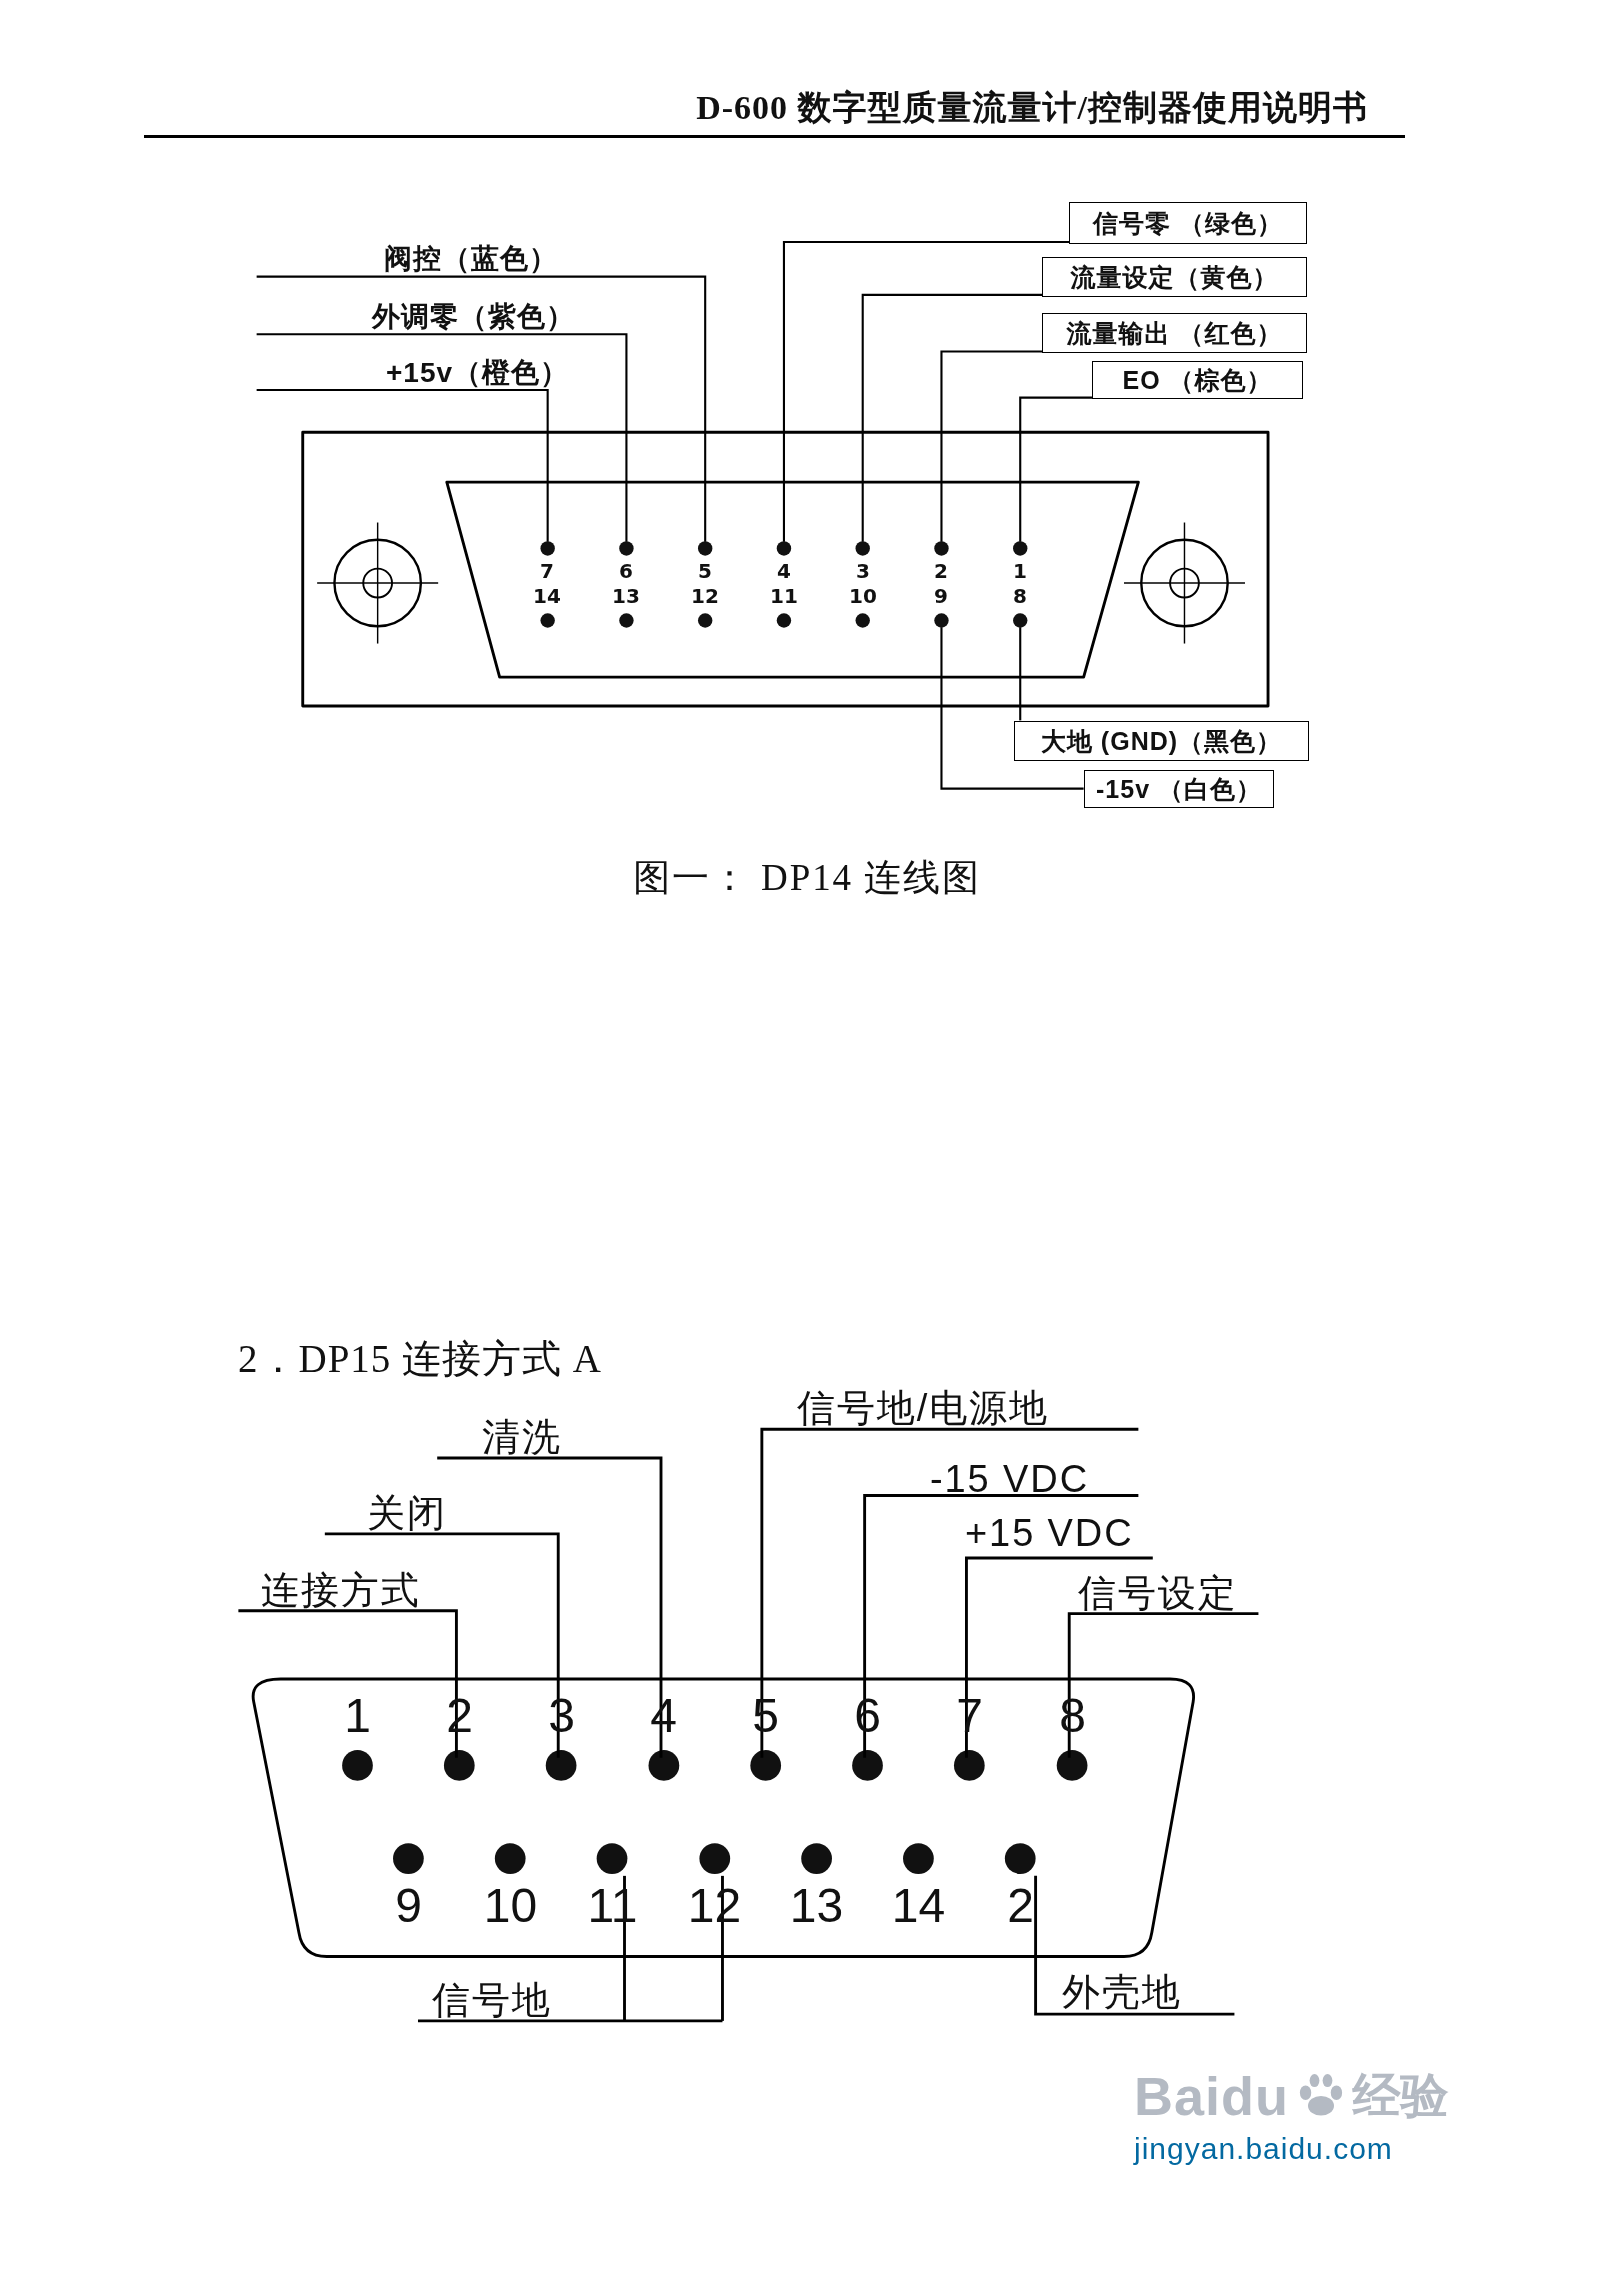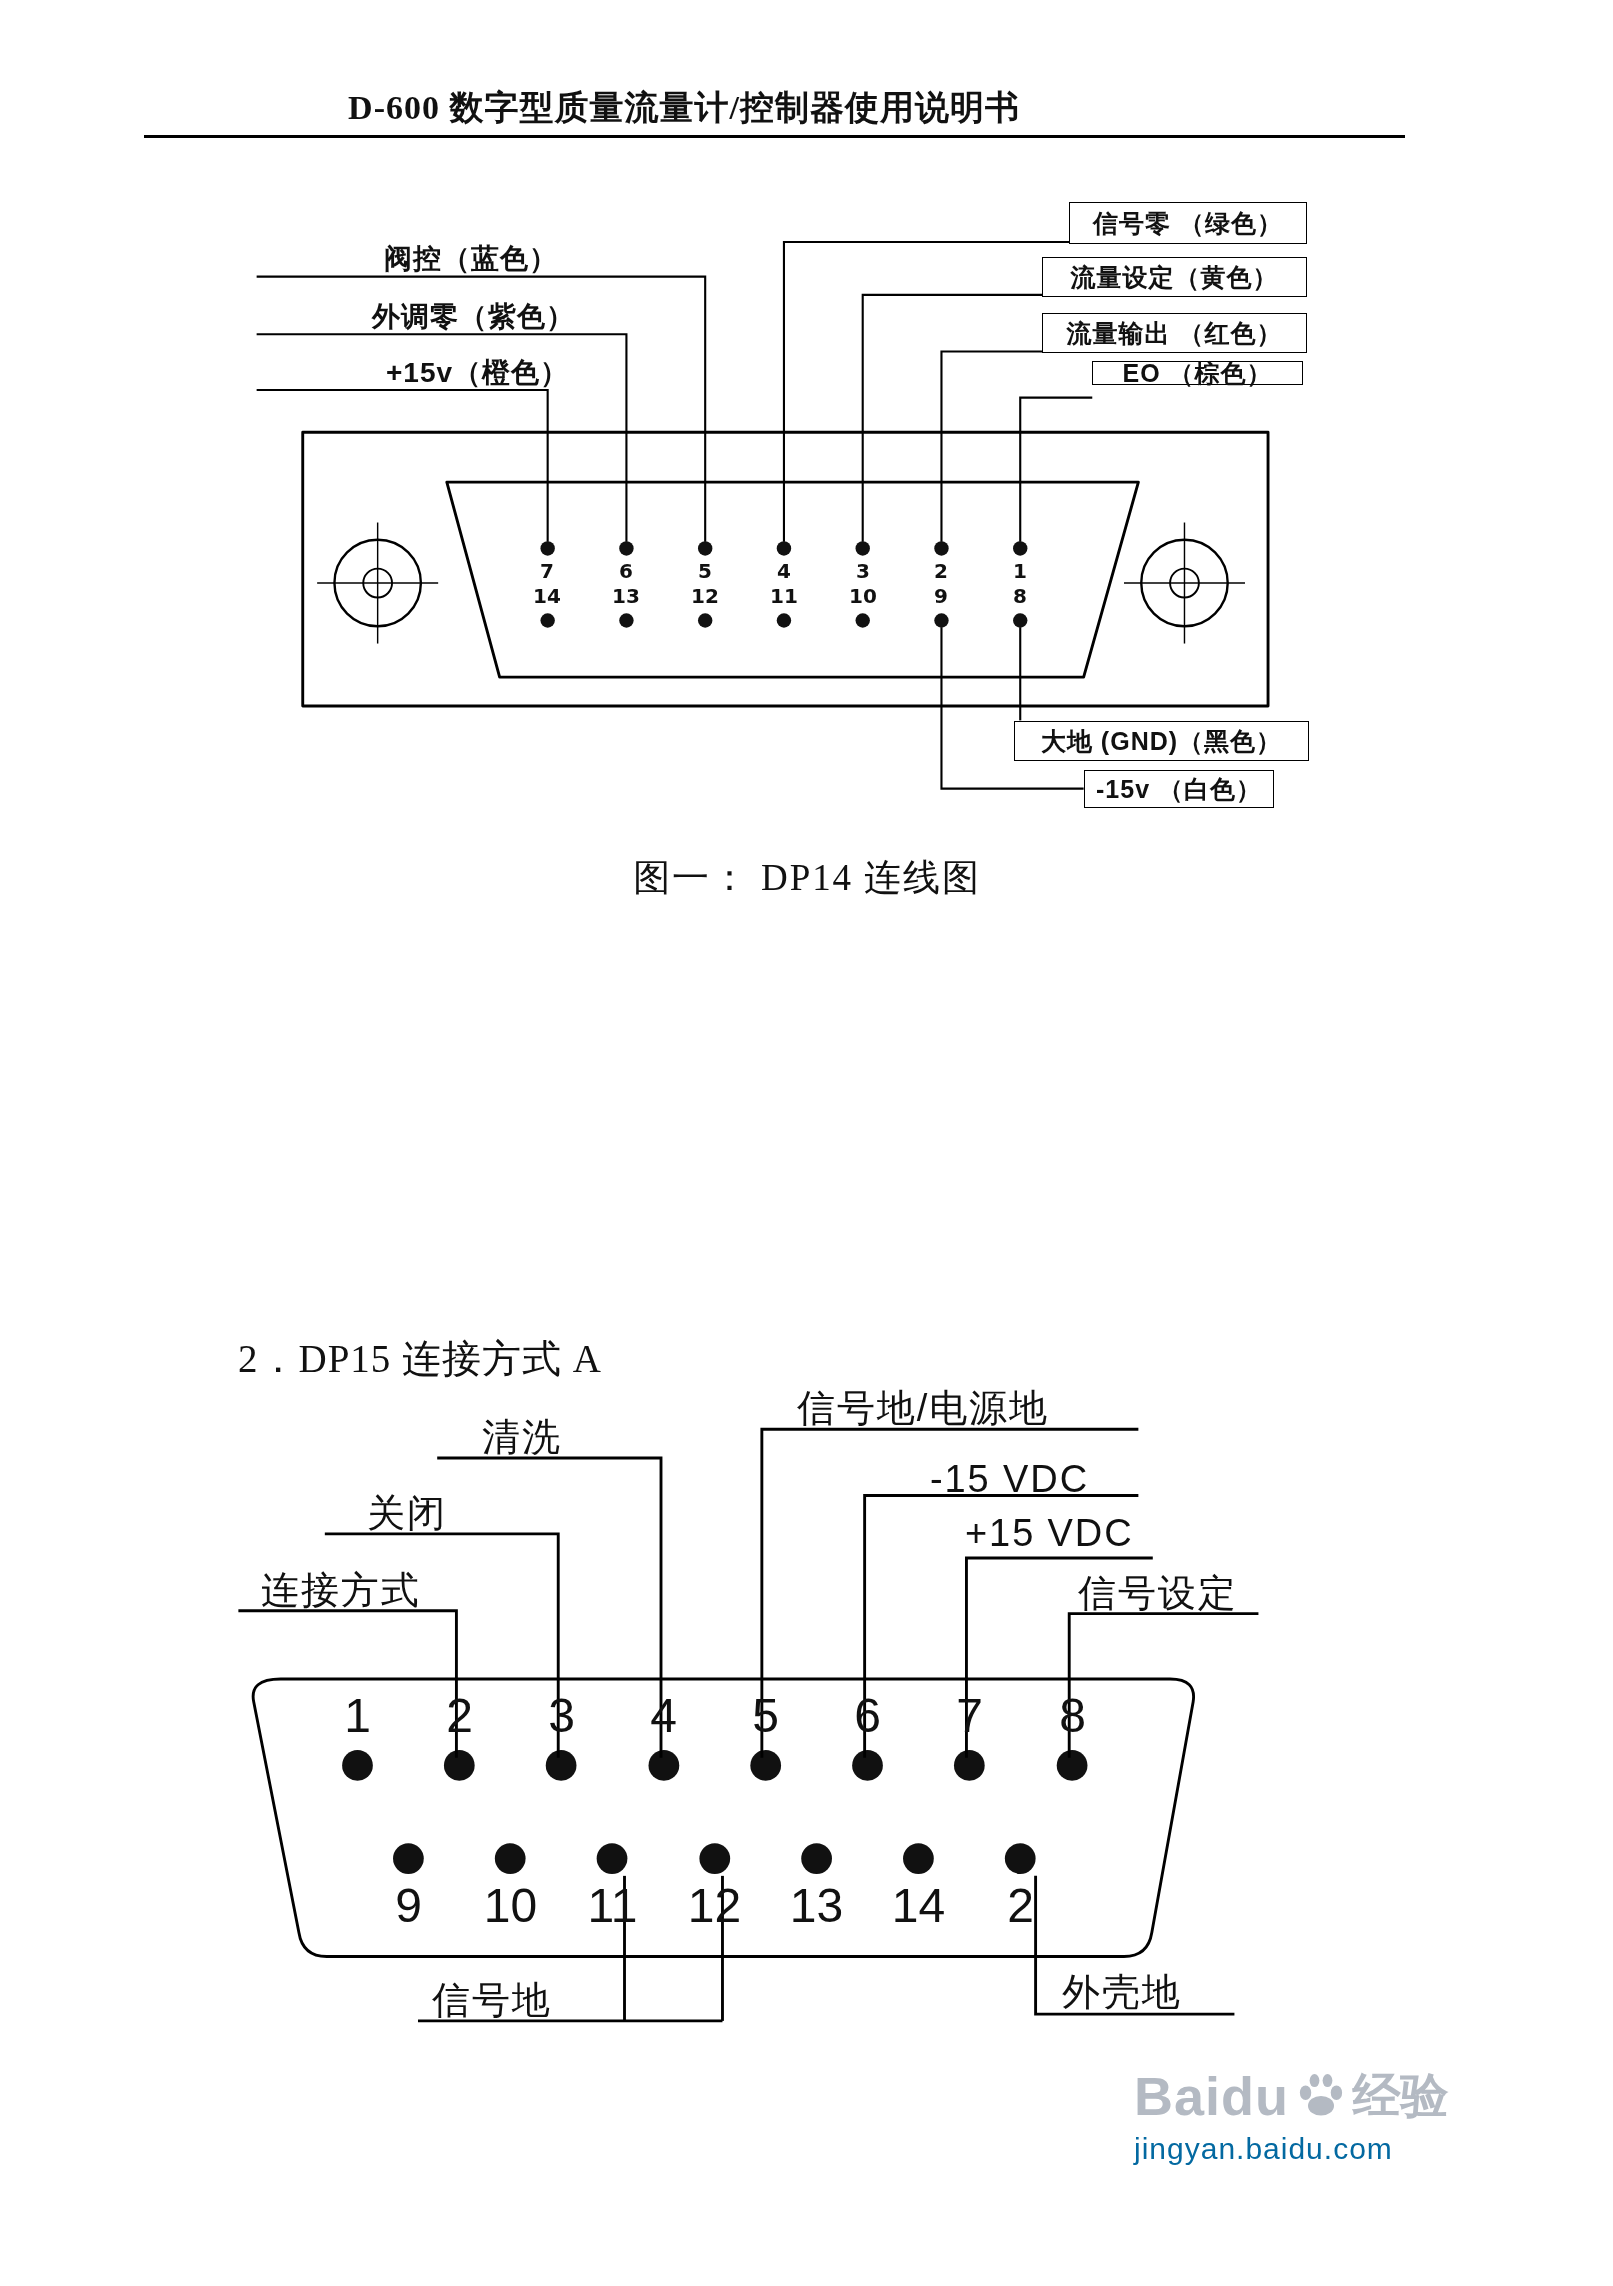--- a/index.html
+++ b/index.html
@@ -10,21 +10,21 @@
     height: 2286px;
     background: #ffffff;
     font-family: "Liberation Serif", serif;
     color: #111;
     overflow: hidden;
   }
 
   .doc-title {
     position: absolute;
     left: 0; top: 85px; width: 1368px;
-    text-align: center;
+    text-align: right;
     font: 600 34px "Liberation Serif", serif;
     letter-spacing: 1px;
   }
   .header-rule {
     position: absolute;
     left: 144px; top: 135px; width: 1261px; height: 2.9px;
     background: #000;
   }
 
   .diagram-svg { position: absolute; left:0; top:0; }
@@ -184,21 +184,21 @@
     </g>
   </svg>
 
   <div class="lbl1" style="left:384px; top:240px;">阀控（蓝色）</div>
   <div class="lbl1" style="left:372px; top:298px;">外调零（紫色）</div>
   <div class="lbl1" style="left:386px; top:354px;">+15v（橙色）</div>
 
   <div class="box1" style="left:1069px; top:202px; width:238px; height:42px;">信号零 （绿色）</div>
   <div class="box1" style="left:1042px; top:257px; width:265px; height:40px;">流量设定（黄色）</div>
   <div class="box1" style="left:1042px; top:313px; width:265px; height:40px;">流量输出 （红色）</div>
-  <div class="box1" style="left:1092px; top:361px; width:211px; height:24px;">EO （棕色）</div>
+  <div class="box1" style="left:1092px; top:361px; width:211px; height:38px;">EO （棕色）</div>
   <div class="box1" style="left:1014px; top:721px; width:295px; height:40px;">大地 (GND)（黑色）</div>
   <div class="box1" style="left:1084px; top:770px; width:190px; height:38px;">-15v （白色）</div>
 
   <span class="pn1" style="left:526px;  top:559px;">7</span>
   <span class="pn1" style="left:605px;  top:559px;">6</span>
   <span class="pn1" style="left:684px;  top:559px;">5</span>
   <span class="pn1" style="left:763px;  top:559px;">4</span>
   <span class="pn1" style="left:842px;  top:559px;">3</span>
   <span class="pn1" style="left:920px;  top:559px;">2</span>
   <span class="pn1" style="left:999px; top:559px;">1</span>

